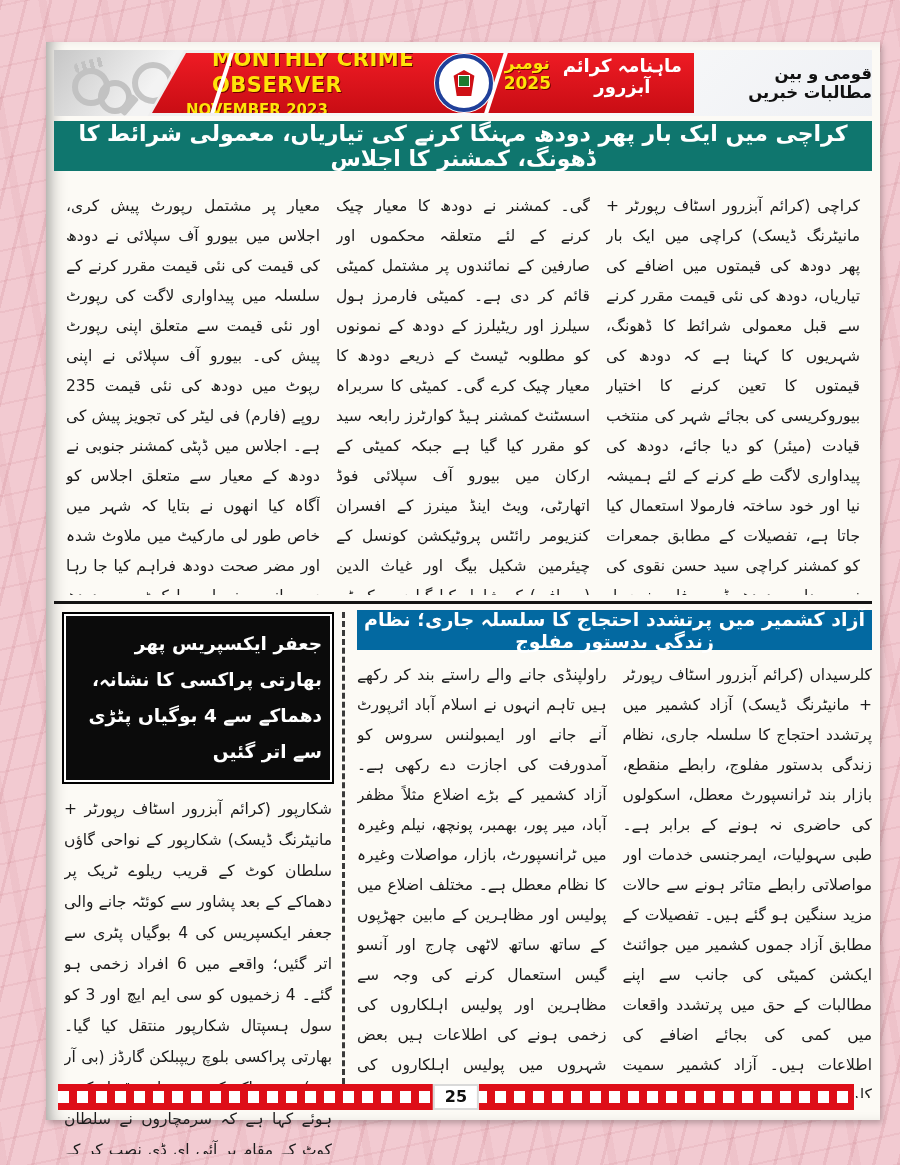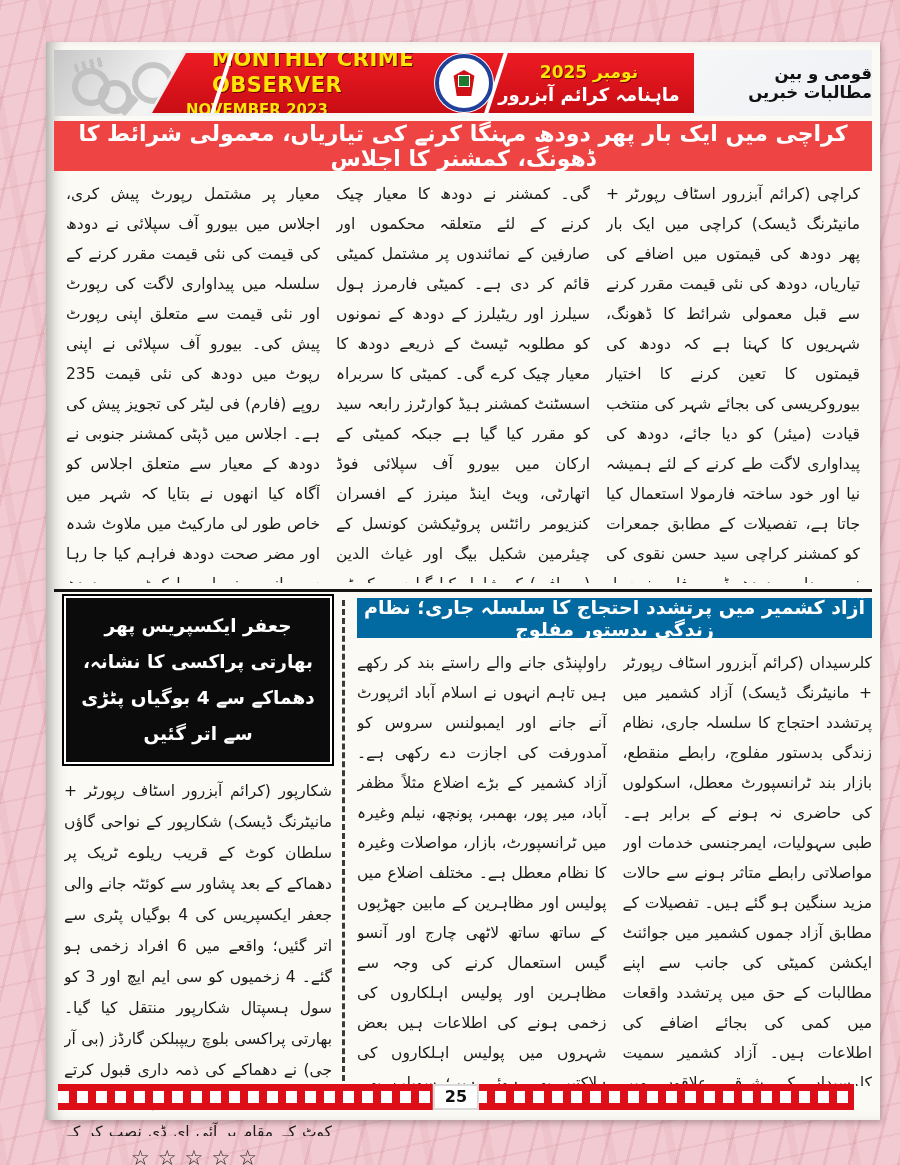--- a/index.html
+++ b/index.html
@@ -40,43 +40,43 @@
   .banner-stripe{position:absolute;top:-4px;bottom:-4px;width:4px;background:#fff;transform:rotate(18deg);}
   .bs1{left:68px;} .bs2{right:196px;}
   .banner-en{flex:1;display:flex;flex-direction:column;justify-content:center;padding-left:60px;}
   .banner-title{color:#ffe30a;font-weight:bold;font-size:21px;letter-spacing:.5px;text-shadow:1px 1px 0 #6d0000;line-height:1.2;}
   .banner-date-en{color:#ffe30a;font-weight:bold;font-size:15px;text-shadow:1px 1px 0 #6d0000;margin-top:3px;margin-left:-26px;}
   .banner-logo{width:60px;display:flex;align-items:center;justify-content:center;}
   .logo{width:50px;height:50px;border-radius:50%;background:#fff;border:4px solid #20409a;position:relative;box-shadow:0 0 0 1px #fff;}
   .logo-crest{position:absolute;left:50%;top:50%;width:26px;height:26px;transform:translate(-50%,-50%);
     background:#cf1016;clip-path:polygon(50% 0,90% 22%,78% 100%,22% 100%,10% 22%);}
   .logo-shield{position:absolute;left:50%;top:46%;width:10px;height:10px;transform:translate(-50%,-50%);background:#1d7a2f;border:1px solid #fff;}
-  .banner-ur{width:190px;display:flex;flex-direction:column;justify-content:center;text-align:center;padding-right:10px;}
+  .banner-ur{width:190px;display:flex;flex-direction:row;justify-content:center;text-align:center;padding-right:10px;}
   .banner-date-ur{color:#ffe30a;font-weight:bold;font-size:17px;text-shadow:1px 1px 0 #6d0000;}
   .banner-title-ur{color:#ffffff;font-weight:bold;font-size:18px;margin-top:2px;}
   .mast-tag{position:absolute;right:0;top:0;width:168px;height:100%;display:flex;align-items:center;justify-content:center;
     color:#111;font-weight:bold;font-size:16.5px;direction:rtl;}
 
   
-  .headline-bar{margin:5px 8px 0;background:#ef4444;color:#fff;text-align:center;
+  .headline-bar{margin:5px 8px 12px;background:#0f766e;color:#fff;text-align:center;
     height:50px;display:flex;align-items:center;justify-content:center;font-size:22px;font-weight:bold;direction:rtl;}
 
   
   .cols3{display:flex;direction:rtl;gap:16px;padding:8px 12px 6px;border-bottom:3px solid #141414;height:404px;margin:0 8px;}
   .ucol{flex:1;direction:rtl;text-align:justify;font-size:15.5px;line-height:30px;color:#1c1c1c;overflow:hidden;}
 
   
   .lower{display:flex;gap:0;margin:6px 8px 0;height:494px;}
   .left-part{width:268px;padding:0 4px 0 10px;}
   .v-divider{border-left:3px dashed #3a3a3a;margin:2px 6px;}
   .right-part{flex:1;padding-left:6px;}
 
-  .jafar-box{background:#0b0b0b;color:#fff;text-align:center;direction:rtl;
+  .jafar-box{background:#0b0b0b;color:#fff;direction:rtl;
     padding:10px 8px;font-size:18.5px;font-weight:bold;line-height:1.95;
-    box-shadow:0 0 0 2px #fff, 0 0 0 4px #000;margin:0 2px 0;}
+    box-shadow:0 0 0 2px #fff, 0 0 0 4px #000;margin:6px 2px 0;}
   .jafar-body{direction:rtl;text-align:justify;font-size:15.5px;line-height:31px;color:#1c1c1c;margin-top:14px;overflow:hidden;max-height:360px;}
   .stars{text-align:center;font-size:21px;letter-spacing:8px;color:#222;margin-top:10px;}
 
   .kashmir-head{background:#0369a1;color:#fff;text-align:center;height:40px;display:flex;align-items:center;justify-content:center;
     font-size:19px;font-weight:bold;direction:rtl;}
   .cols2{display:flex;direction:rtl;gap:16px;margin-top:10px;height:438px;}
 
   
   .footer-strip{position:absolute;left:12px;right:26px;bottom:10px;height:26px;background:#de0e18;}
   .footer-strip::before{content:"";position:absolute;left:0;right:0;top:7px;height:12px;

